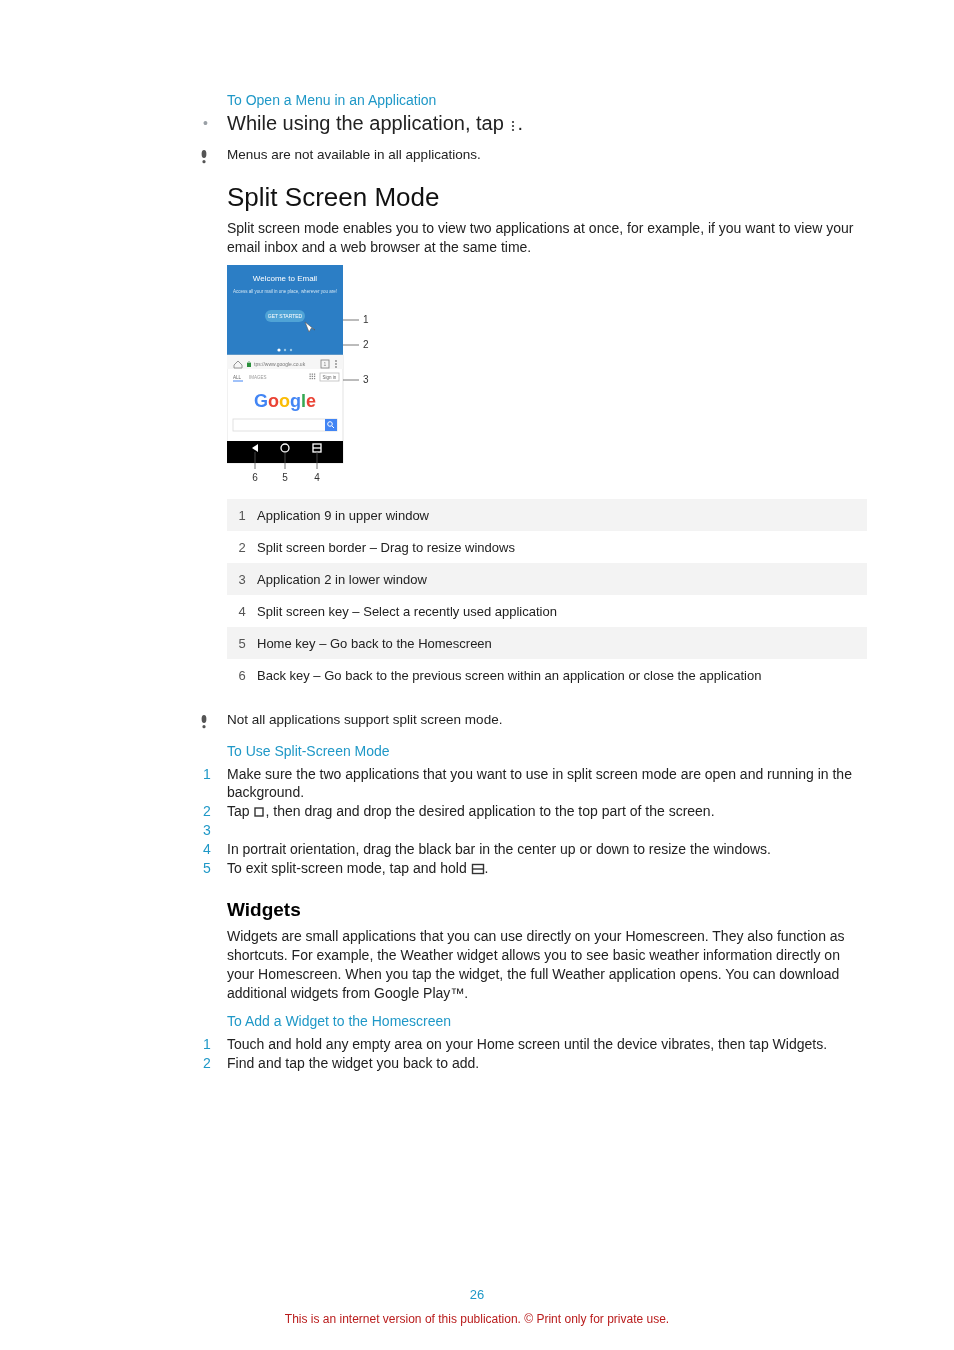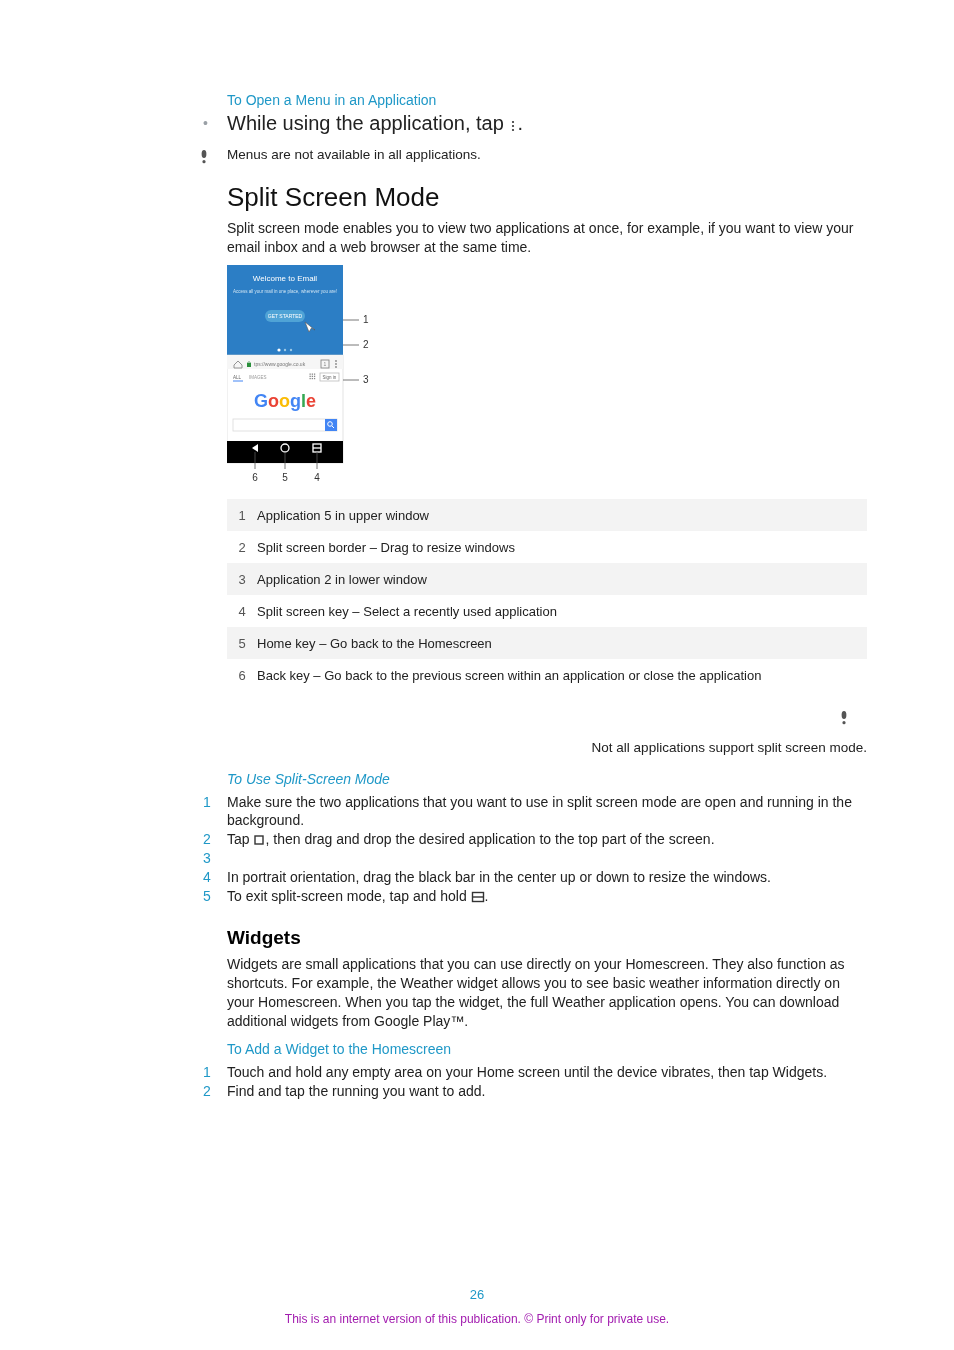--- a/index.html
+++ b/index.html
@@ -132,21 +132,21 @@
     text-align: center;
     font-size: 13px;
     color: #1f98c7;
   }
   .footer {
     position: absolute;
     bottom: 24px;
     left: 0; right: 0;
     text-align: center;
     font-size: 12px;
-    color: #a21caf;
+    color: #b91c1c;
   }
 
   
   .inline-icon { display: inline-block; }
 </style>
 </head>
 <body>
 
 <div class="page">
   <div class="content">
@@ -258,21 +258,21 @@
         <line x1="58" y1="187" x2="58" y2="204" stroke="#555" stroke-width="0.8"></line>
         <text x="58" y="216" font-family="Arial" font-size="10" fill="#333" text-anchor="middle"><tspan>5</tspan></text>
         <line x1="28" y1="187" x2="28" y2="204" stroke="#555" stroke-width="0.8"></line>
         <text x="28" y="216" font-family="Arial" font-size="10" fill="#333" text-anchor="middle"><tspan>6</tspan></text>
       </svg>
     </div>
 
     <div class="co-table">
       <div class="co-row shade">
         <div class="num">1</div>
-        <div class="desc">Application 5 in upper window</div>
+        <div class="desc">Application 9 in upper window</div>
       </div>
       <div class="co-row">
         <div class="num">2</div>
         <div class="desc">Split screen border – Drag to resize windows</div>
       </div>
       <div class="co-row shade">
         <div class="num">3</div>
         <div class="desc">Application 2 in lower window</div>
       </div>
       <div class="co-row">
@@ -282,31 +282,31 @@
       <div class="co-row shade">
         <div class="num">5</div>
         <div class="desc">Home key – Go back to the Homescreen</div>
       </div>
       <div class="co-row">
         <div class="num">6</div>
         <div class="desc">Back key – Go back to the previous screen within an application or close the application</div>
       </div>
     </div>
 
-    <div class="note-row" style="margin-top:20px;flex-direction:column;">
+    <div class="note-row" style="margin-top:20px;">
       <div class="bang">
         <svg width="10" height="14" viewBox="0 0 10 14">
             <ellipse cx="5" cy="4" rx="2.4" ry="4" fill="#555"></ellipse>
             <circle cx="5" cy="11.7" r="1.6" fill="#555"></circle>
           </svg>
       </div>
       <div class="nt">Not all applications support split screen mode.</div>
     </div>
 
-    <div class="link-h" style="margin-top:14px;font-style:italic;">To Use Split-Screen Mode</div>
+    <div class="link-h" style="margin-top:14px;">To Use Split-Screen Mode</div>
     <div class="steps">
       <div class="step">
         <div class="snum">1</div>
         <div class="stxt">Make sure the two applications that you want to use in split screen mode are open and running in the background.</div>
       </div>
       <div class="step">
         <div class="snum">2</div>
         <div class="stxt">
           <span>Tap </span><span class="inline-icon"><svg width="12" height="12" viewBox="0 0 12 12">
                 <rect x="2" y="2" width="8" height="8" fill="none" stroke="#333" stroke-width="1.4"></rect>
@@ -337,21 +337,21 @@
     <div class="link-h" style="margin-top:10px;">To Add a Widget to the Homescreen</div>
     <div class="steps">
       <div class="step">
         <div class="snum">1</div>
         <div class="stxt">
           <span>Touch and hold any empty area on your </span><span class="bold">Home screen</span><span> until the device vibrates, then tap </span><span class="bold">Widgets</span><span>.</span>
         </div>
       </div>
       <div class="step">
         <div class="snum">2</div>
-        <div class="stxt">Find and tap the running you want to add.</div>
+        <div class="stxt">Find and tap the widget you back to add.</div>
       </div>
     </div>
 
   </div>
 
   <div class="page-num">26</div>
   <div class="footer">This is an internet version of this publication. © Print only for private use.</div>
 </div>
 
 </body></html>

